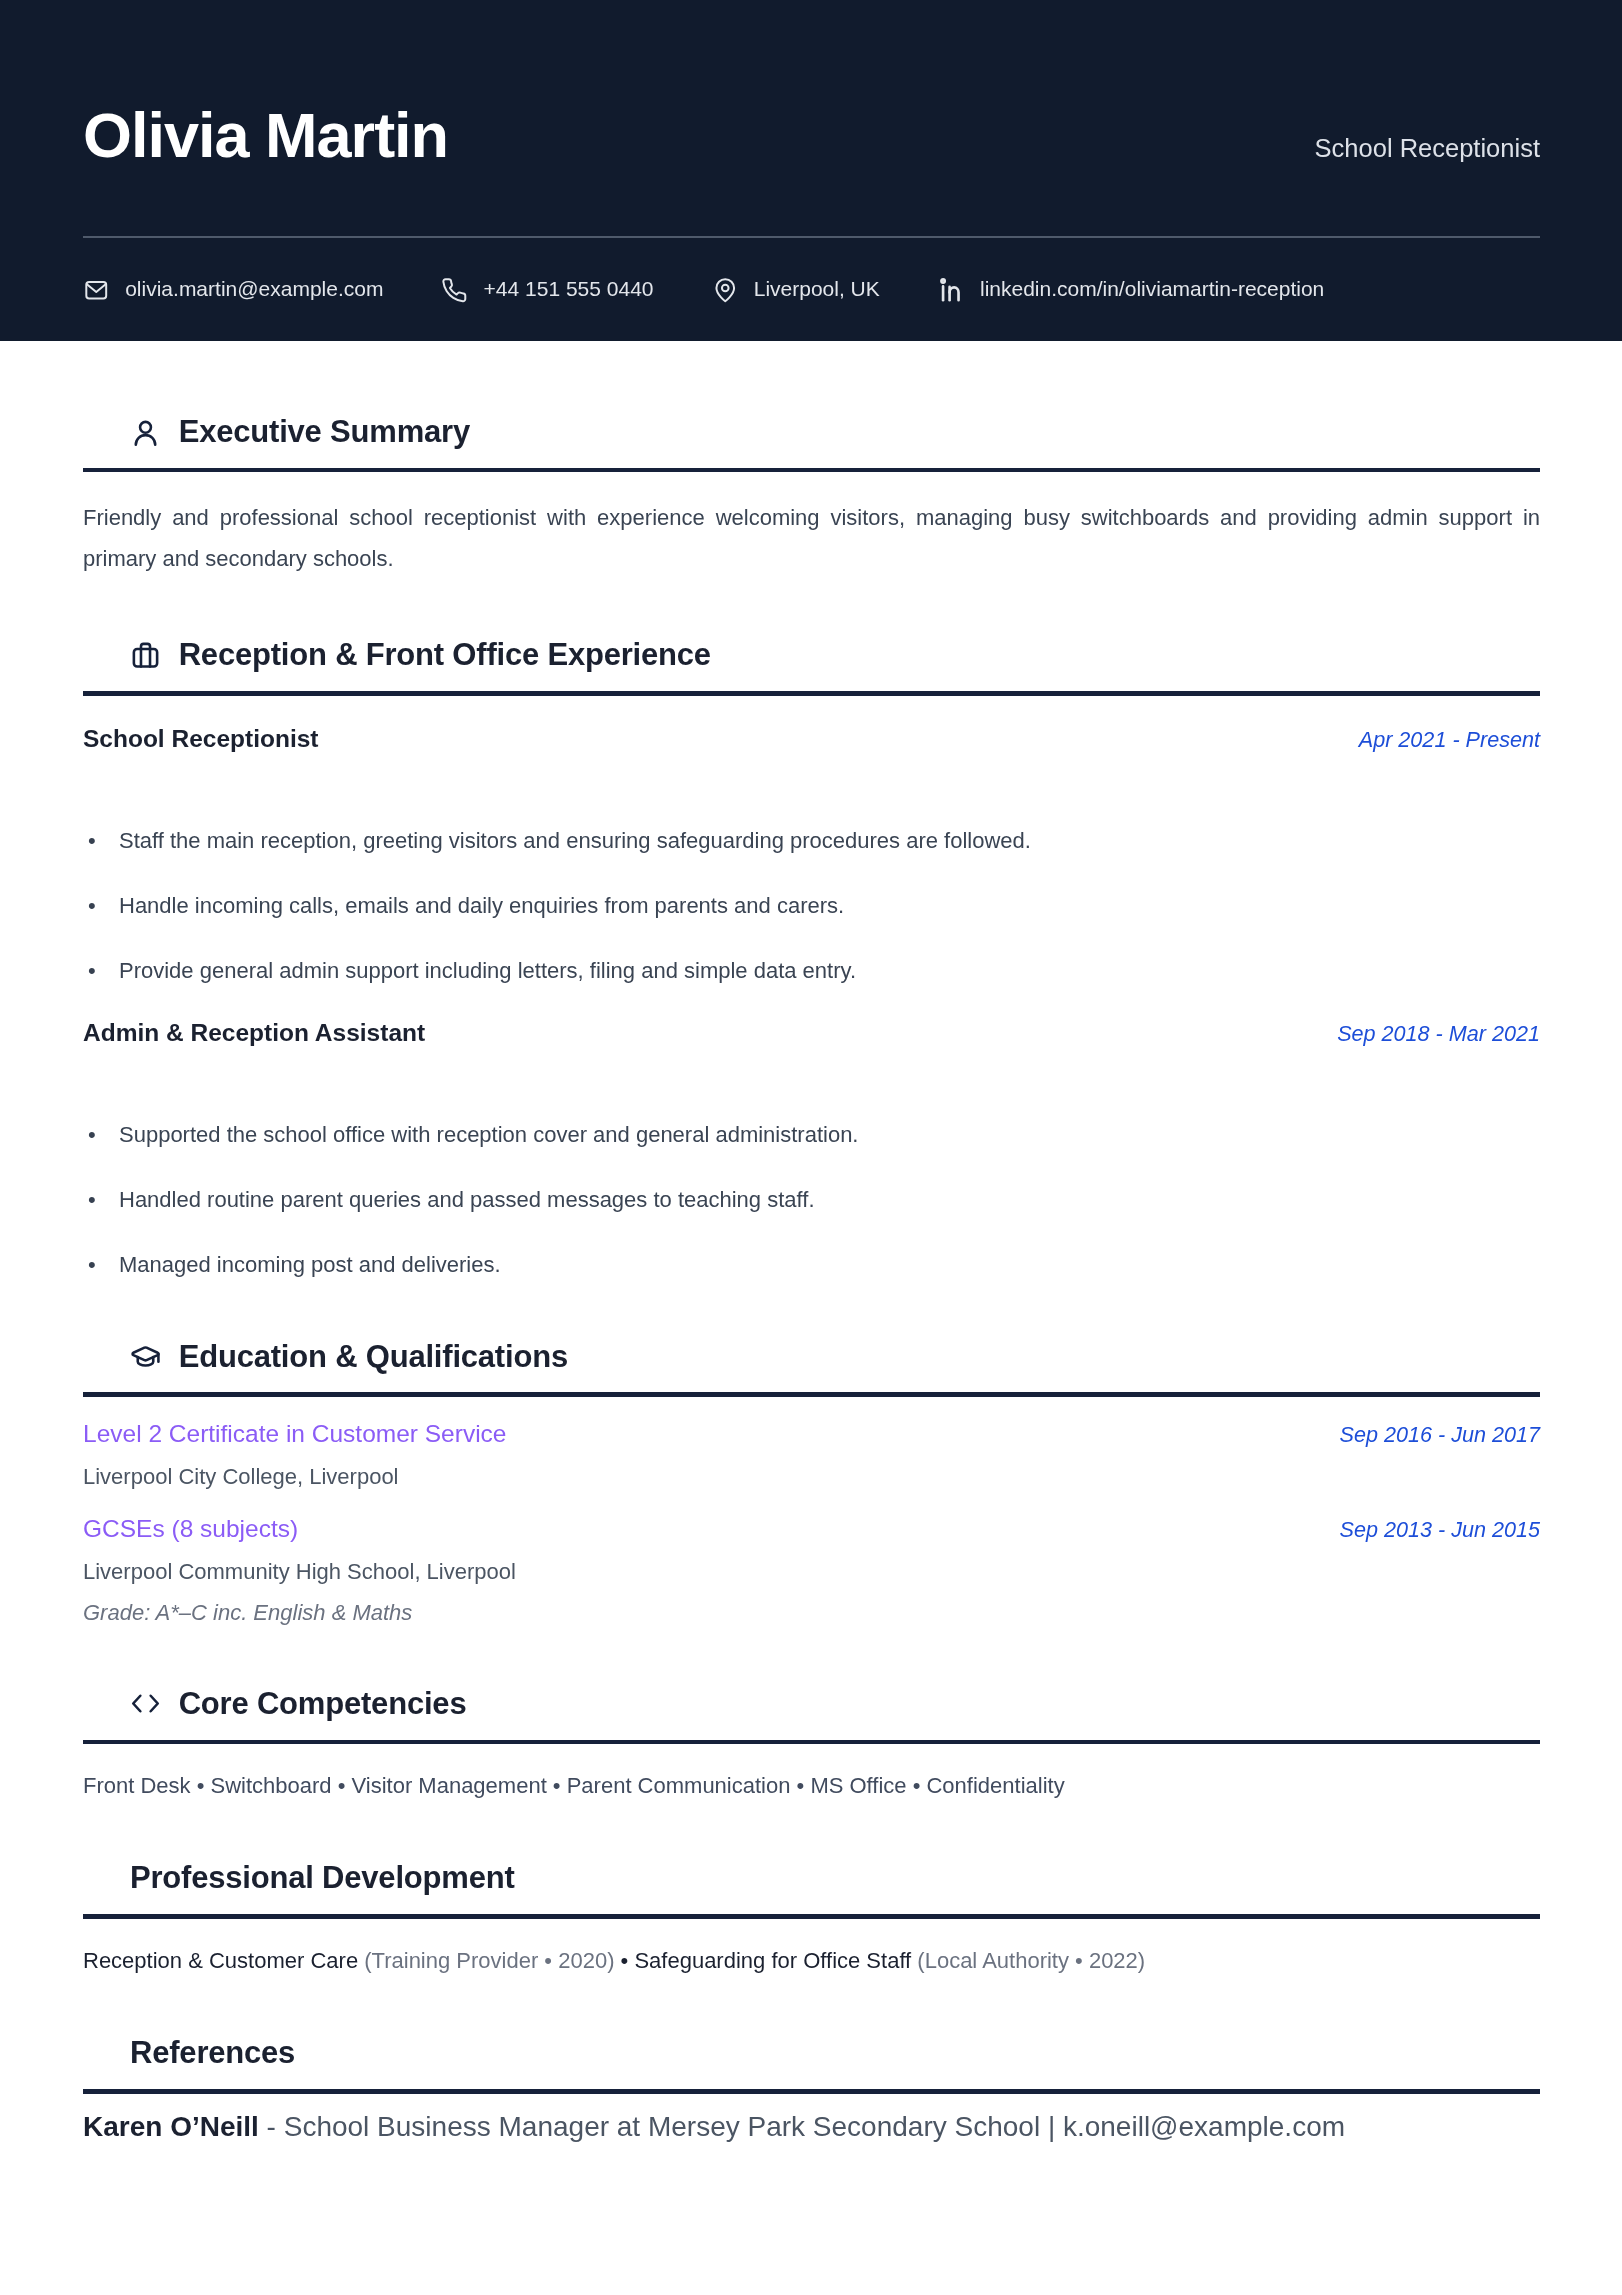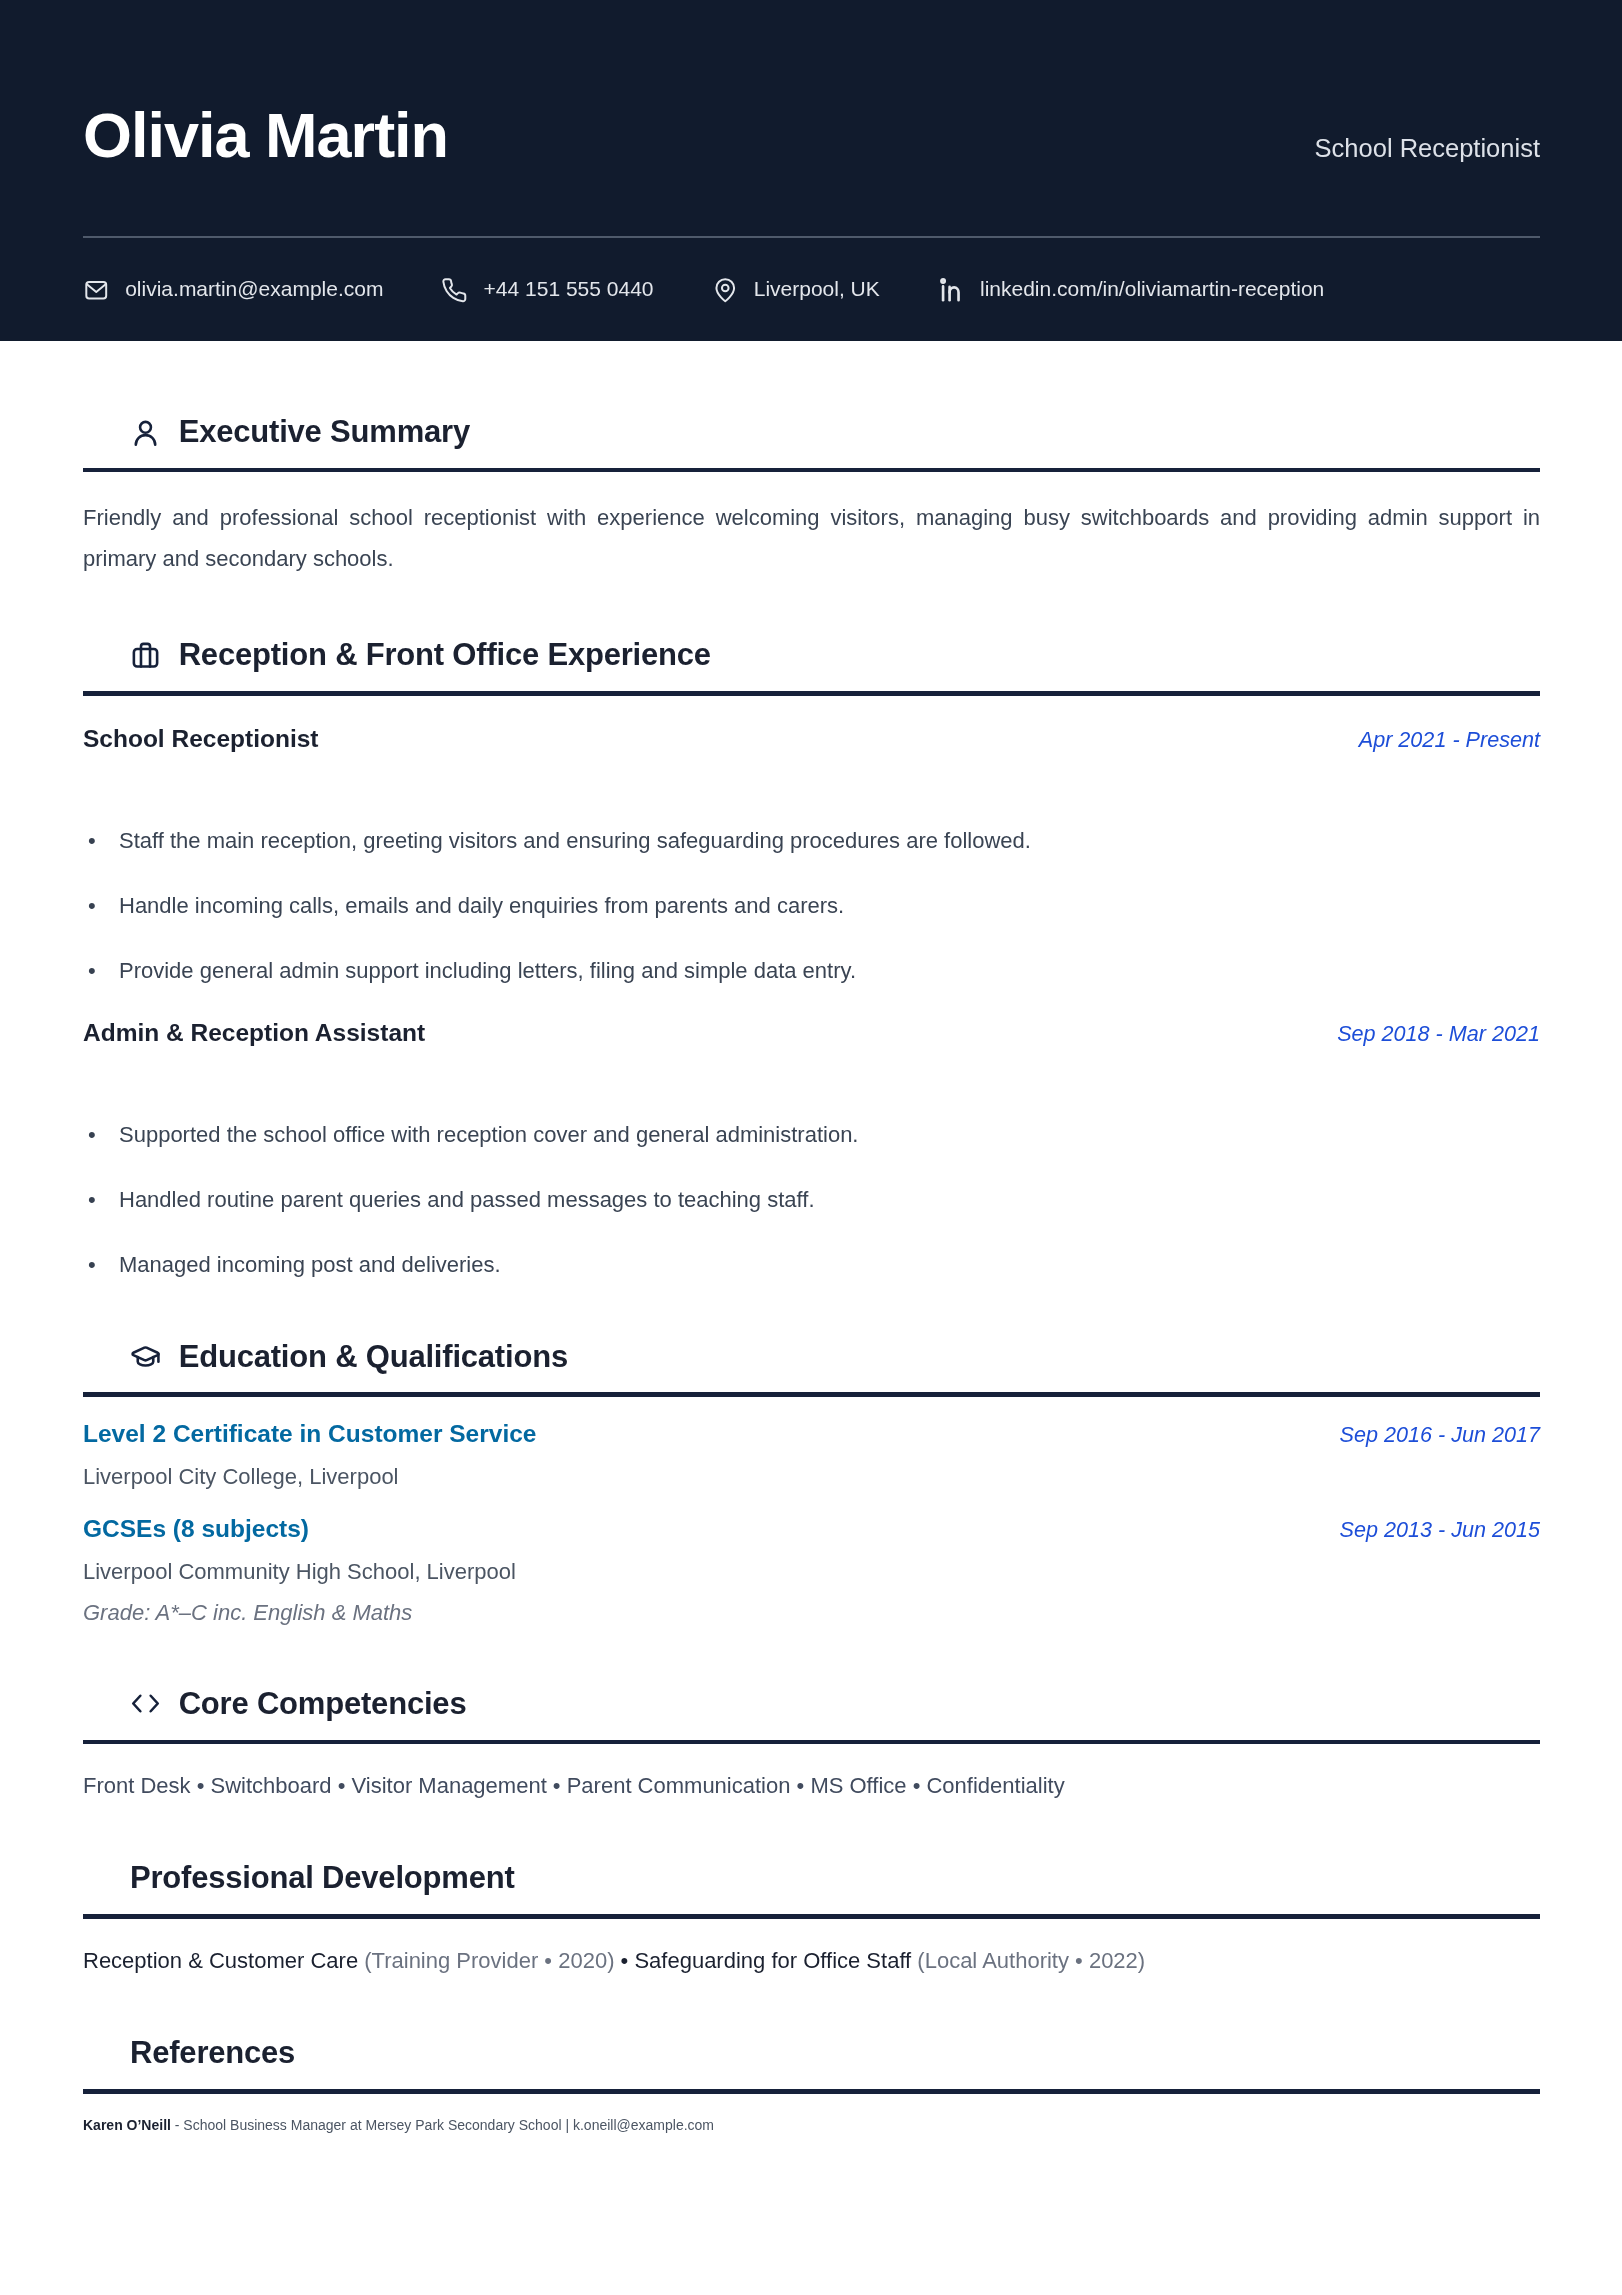--- a/index.html
+++ b/index.html
@@ -33,29 +33,29 @@
   .job + .job { margin-top:31px; }
   .row-split { display:flex; justify-content:space-between; align-items:baseline; }
   .job-title { font-size:24.5px; font-weight:700; color:#1b2130; line-height:1.3; }
   .date { font-size:21.6px; font-style:italic; color:#1d4ed8; white-space:nowrap; }
   .bullets { list-style:none; margin-top:71px; }
   .bullets li { position:relative; padding-left:36px; font-size:22px; line-height:1.4; color:#3a4453; margin-bottom:34px; }
   .bullets li:last-child { margin-bottom:0; }
   .bullets li::before { content:"•"; position:absolute; left:4.9px; top:0; color:#374151; }
 
   .edu-entry { margin-top:21.6px; }
-  .edu-title { font-size:24.5px; font-weight:700; color:#0369a1; line-height:1.3; }
+  .edu-title { font-size:24.5px; font-weight:400; color:#8b5cf6; line-height:1.3; }
   .edu-org { margin-top:12.7px; font-size:22px; color:#4b5563; line-height:1.3; }
   .edu-grade { margin-top:12.7px; font-size:22px; font-style:italic; color:#6b7280; line-height:1.3; }
 
   .inline-line { margin-top:25.5px; font-size:22px; line-height:1.5; color:#414b5e; }
   .pd-line { margin-top:25.5px; font-size:22px; line-height:1.5; }
   .pd-bold { font-weight:400; color:#1b2130; }
   .pd-gray { color:#6b7280; }
-  .ref-line { margin-top:21px; font-size:14px; line-height:1.5; }
+  .ref-line { margin-top:12px; font-size:28px; line-height:1.5; }
   .ref-name { font-weight:700; color:#1b2130; }
   .ref-rest { color:#4b5563; }
 </style>
 </head>
 <body>
 
 <div class="header">
   <div class="header-top">
     <div class="name">Olivia Martin</div>
     <div class="role">School Receptionist</div>

